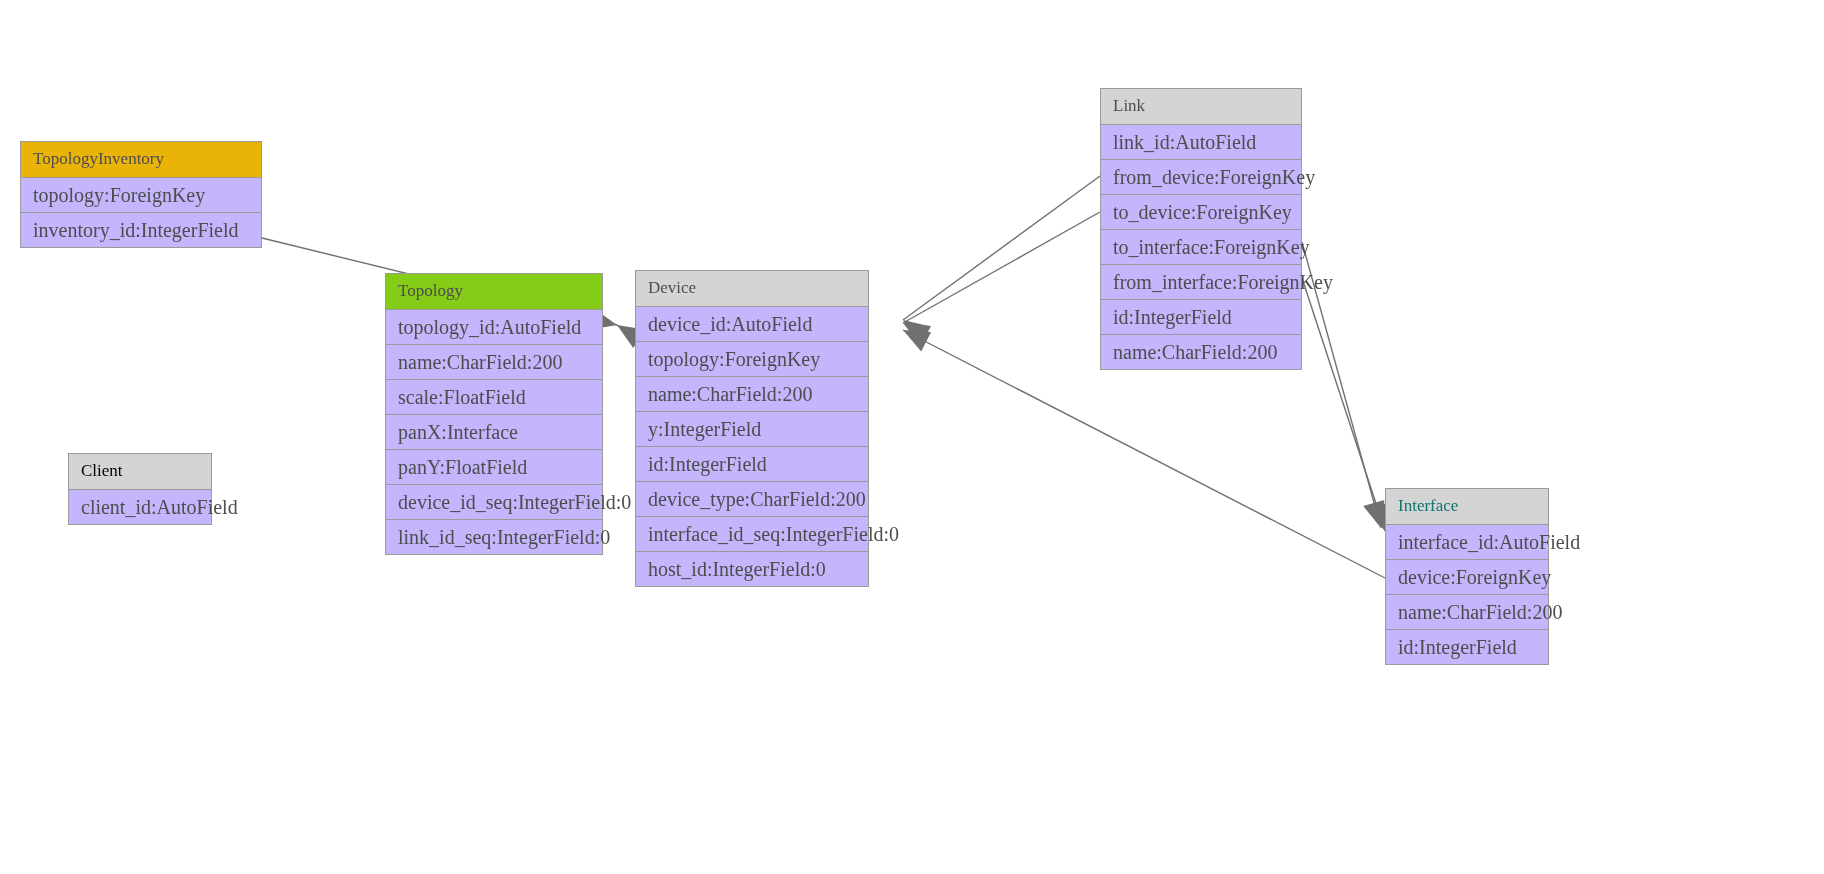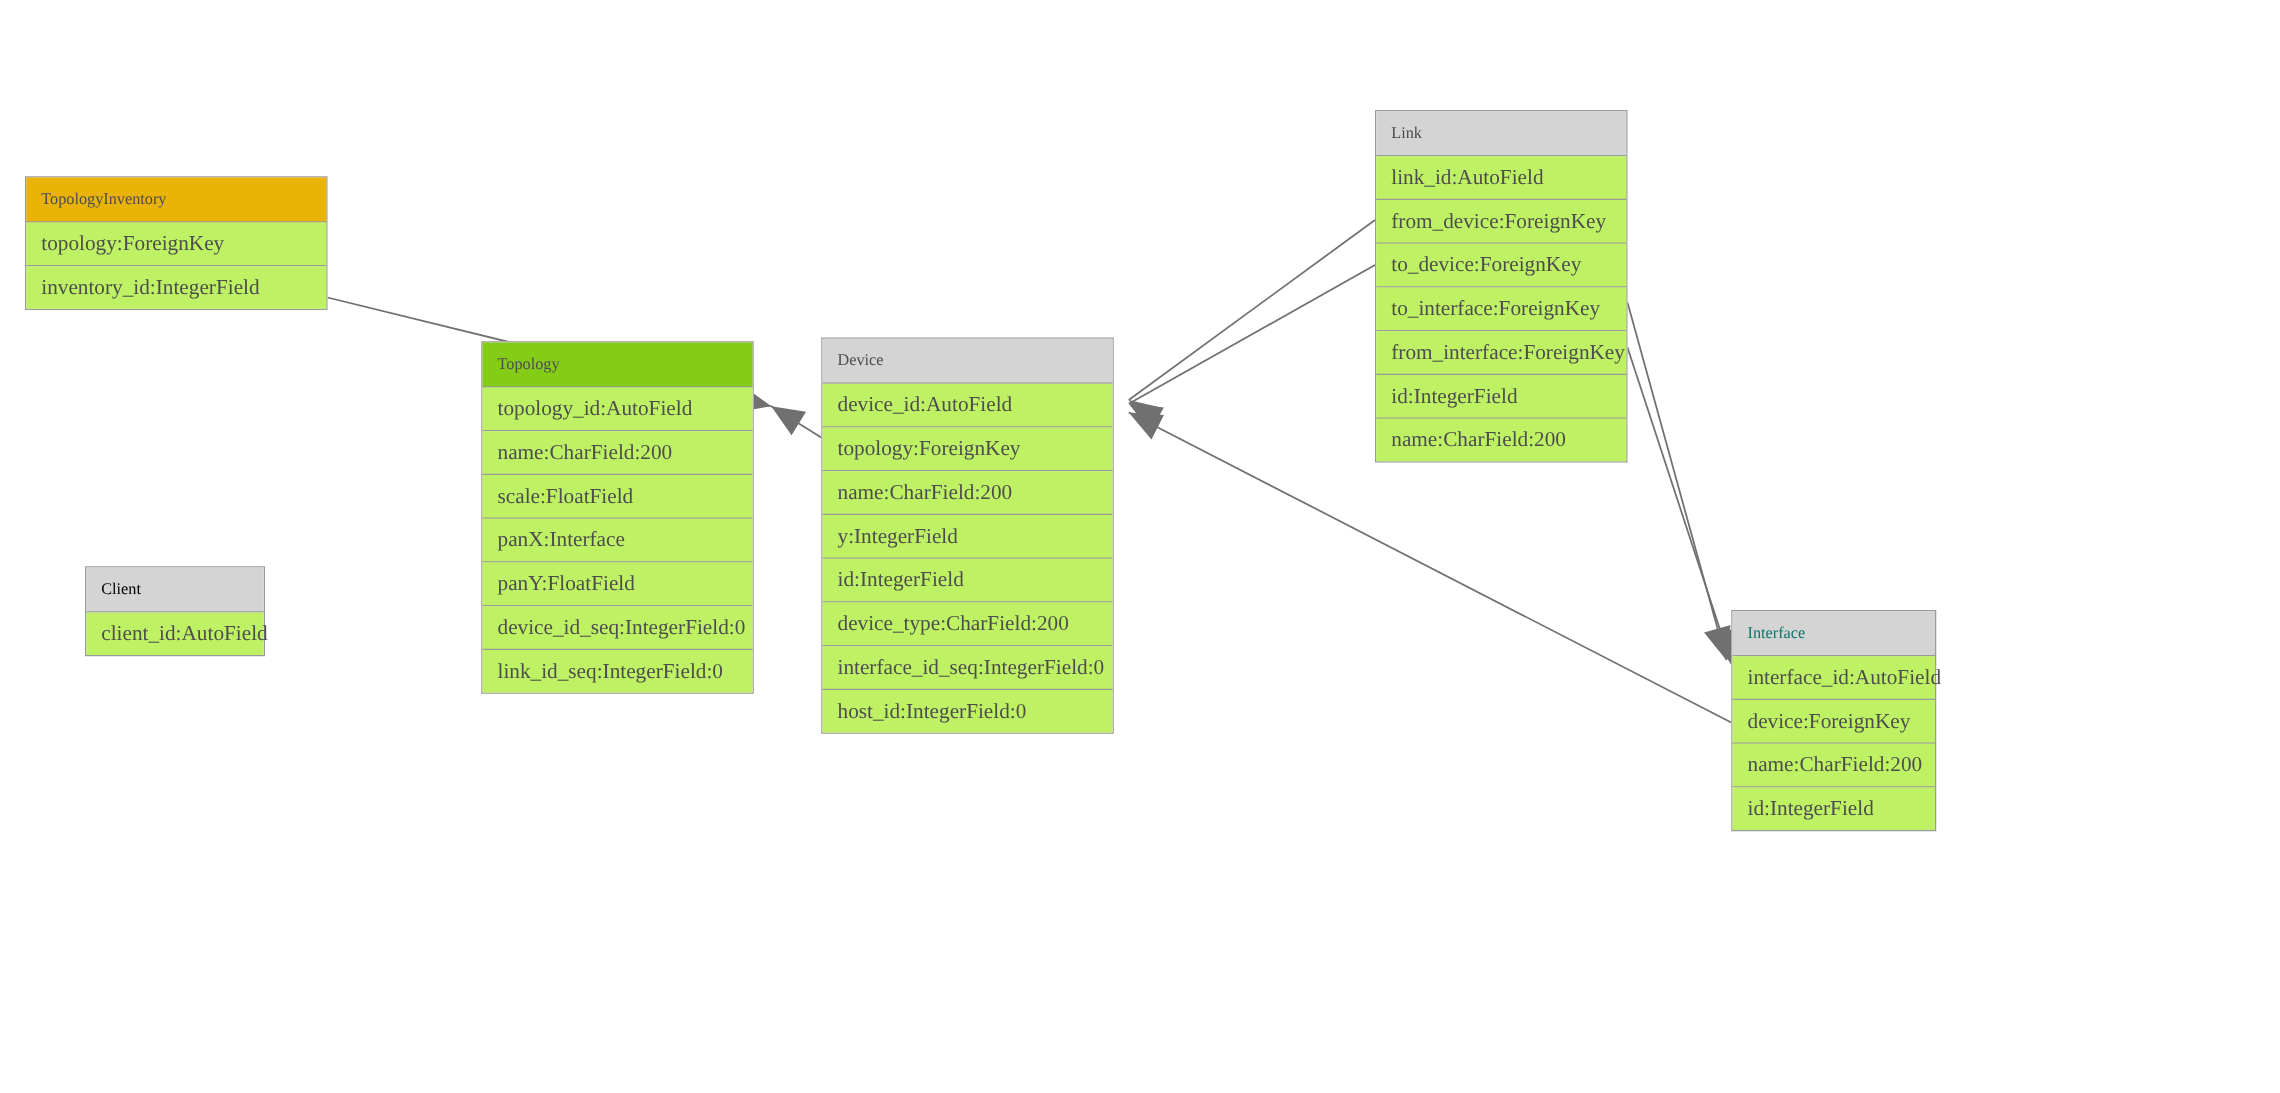--- a/index.html
+++ b/index.html
@@ -38,39 +38,39 @@
     background: #ffffff;
     border: 1px solid #9a9a9a;
     z-index: 2;
   }
 
   .entity-title {
     box-sizing: border-box;
     background: #d4d4d4;
     border-bottom: 1px solid #9a9a9a;
     color: #4d4d4d;
-    font-size: 13px;
+    font-size: 17px;
     line-height: 20px;
     padding: 7px 10px 8px 12px;
     white-space: nowrap;
   }
 
   .entity-fields {
     display: block;
   }
 
   .field-row {
     box-sizing: border-box;
     border-bottom: 1px solid #9a9a9a;
     color: #4d4d4d;
-    font-size: 17px;
+    font-size: 20px;
     line-height: 20px;
     padding: 7px 10px 7px 12px;
     white-space: nowrap;
-    background: #bef264;
+    background: #c4b5fd;
   }
   .field-row:last-child {
     border-bottom: none;
   }
 </style>
 </head>
 <body>
 
 <div id="canvas">
 
@@ -114,21 +114,21 @@
         <div class="entity-fields">
           <div class="field-row" style="border-bottom-color: rgb(154, 154, 154); color: rgb(77, 77, 77);">topology_id:AutoField</div>
           <div class="field-row" style="border-bottom-color: rgb(154, 154, 154); color: rgb(77, 77, 77);">name:CharField:200</div>
           <div class="field-row" style="border-bottom-color: rgb(154, 154, 154); color: rgb(77, 77, 77);">scale:FloatField</div>
           <div class="field-row" style="border-bottom-color: rgb(154, 154, 154); color: rgb(77, 77, 77);">panX:Interface</div>
           <div class="field-row" style="border-bottom-color: rgb(154, 154, 154); color: rgb(77, 77, 77);">panY:FloatField</div>
           <div class="field-row" style="border-bottom-color: rgb(154, 154, 154); color: rgb(77, 77, 77);">device_id_seq:IntegerField:0</div>
           <div class="field-row" style="border-bottom-color: rgb(154, 154, 154); color: rgb(77, 77, 77);">link_id_seq:IntegerField:0</div>
         </div>
       </div>
-      <div class="entity" style="left: 657px; top: 270px; width: 234px; border-color: rgb(154, 154, 154);">
+      <div class="entity" style="left: 635px; top: 270px; width: 234px; border-color: rgb(154, 154, 154);">
         <div class="entity-title" style="background: rgb(212, 212, 212); border-bottom-color: rgb(154, 154, 154); color: rgb(77, 77, 77);">Device</div>
         <div class="entity-fields">
           <div class="field-row" style="border-bottom-color: rgb(154, 154, 154); color: rgb(77, 77, 77);">device_id:AutoField</div>
           <div class="field-row" style="border-bottom-color: rgb(154, 154, 154); color: rgb(77, 77, 77);">topology:ForeignKey</div>
           <div class="field-row" style="border-bottom-color: rgb(154, 154, 154); color: rgb(77, 77, 77);">name:CharField:200</div>
           <div class="field-row" style="border-bottom-color: rgb(154, 154, 154); color: rgb(77, 77, 77);">y:IntegerField</div>
           <div class="field-row" style="border-bottom-color: rgb(154, 154, 154); color: rgb(77, 77, 77);">id:IntegerField</div>
           <div class="field-row" style="border-bottom-color: rgb(154, 154, 154); color: rgb(77, 77, 77);">device_type:CharField:200</div>
           <div class="field-row" style="border-bottom-color: rgb(154, 154, 154); color: rgb(77, 77, 77);">interface_id_seq:IntegerField:0</div>
           <div class="field-row" style="border-bottom-color: rgb(154, 154, 154); color: rgb(77, 77, 77);">host_id:IntegerField:0</div>

